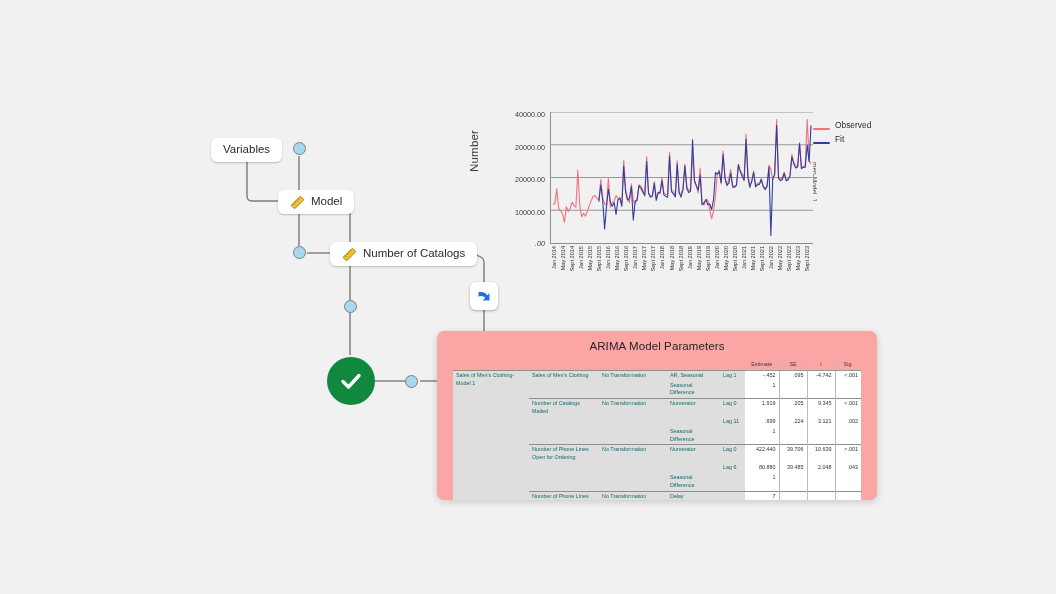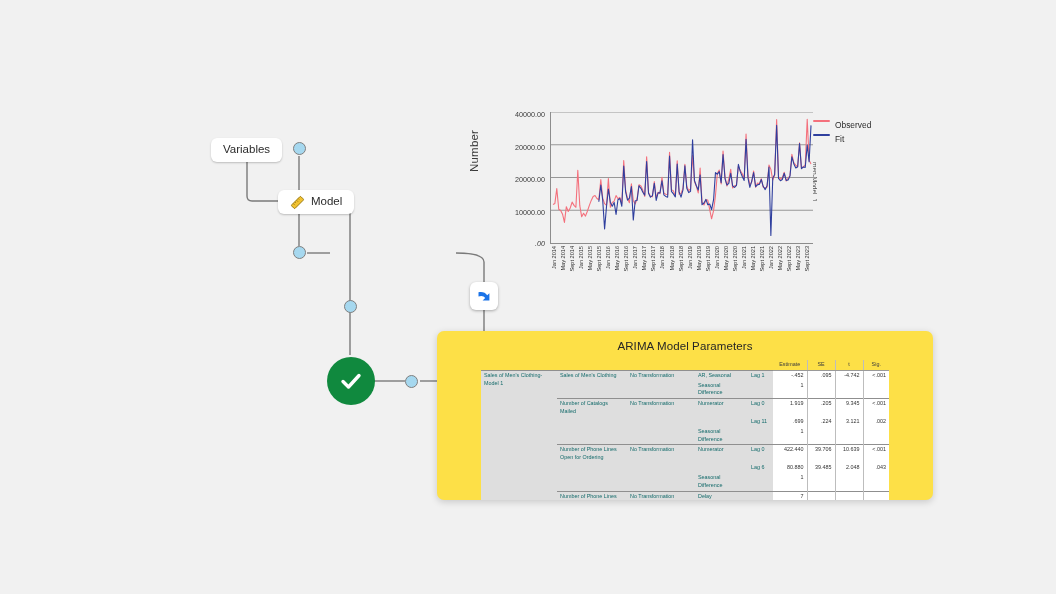--- a/index.html
+++ b/index.html
@@ -100,29 +100,29 @@
     font-size:5.6px;color:#2f2f2f;
     writing-mode:vertical-rl;
     transform:rotate(180deg);
     white-space:nowrap;
     letter-spacing:0px;
   }
   .legend{
     position:absolute;left:343px;top:8px;
     font-size:8.4px;color:#2b2b2b;
   }
-  .legend-row{display:flex;align-items:flex-start;margin-bottom:4px;}
+  .legend-row{display:flex;align-items:flex-end;margin-bottom:4px;}
   .legend-swatch{width:17px;height:2.2px;margin-right:5px;border-radius:1px;}
 
   
   .card{
     position:absolute;
     left:437px;top:331px;
-    width:496px;height:169px;
-    background:#fde047;
+    width:440px;height:169px;
+    background:#fca5a5;
     border-radius:7px;
     box-shadow:0 2px 7px rgba(0,0,0,.17);
     overflow:hidden;
   }
   .card-title{
     text-align:center;
     font-size:11.5px;
     color:#262626;
     margin-top:9px;
     letter-spacing:.1px;
@@ -203,20 +203,31 @@
         <g transform="rotate(-45 8 8)">
           <rect x="1" y="5.4" width="14" height="5.2" rx="1" fill="#f2c231" stroke="#9a7a12" stroke-width="1"></rect>
           <path d="M4,5.6 L4,8 M6.5,5.6 L6.5,7.2 M9,5.6 L9,8 M11.5,5.6 L11.5,7.2" stroke="#9a7a12" stroke-width=".8"></path>
         </g>
       </svg>
     </span>
     <span class="lbl">Model</span>
   </div>
   <div class="port" style="left:293px;top:246px;"></div>
 
+  <div class="node" style="left:330px;top:242px;">
+    <span class="ruler-icon">
+      <svg viewBox="0 0 16 16">
+        <g transform="rotate(-45 8 8)">
+          <rect x="1" y="5.4" width="14" height="5.2" rx="1" fill="#f2c231" stroke="#9a7a12" stroke-width="1"></rect>
+          <path d="M4,5.6 L4,8 M6.5,5.6 L6.5,7.2 M9,5.6 L9,8 M11.5,5.6 L11.5,7.2" stroke="#9a7a12" stroke-width=".8"></path>
+        </g>
+      </svg>
+    </span>
+    <span class="lbl">Number of Catalogs</span>
+  </div>
 
   <div class="port" style="left:344px;top:300px;"></div>
 
   <div class="check-node" style="left:327px;top:357px;">
     <svg viewBox="0 0 26 26">
       <path d="M5,13.5 L10.5,19 L21,7.5" fill="none" stroke="#ffffff" stroke-width="3.4" stroke-linecap="round" stroke-linejoin="round"></path>
     </svg>
   </div>
   <div class="port" style="left:405px;top:375px;"></div>
 

